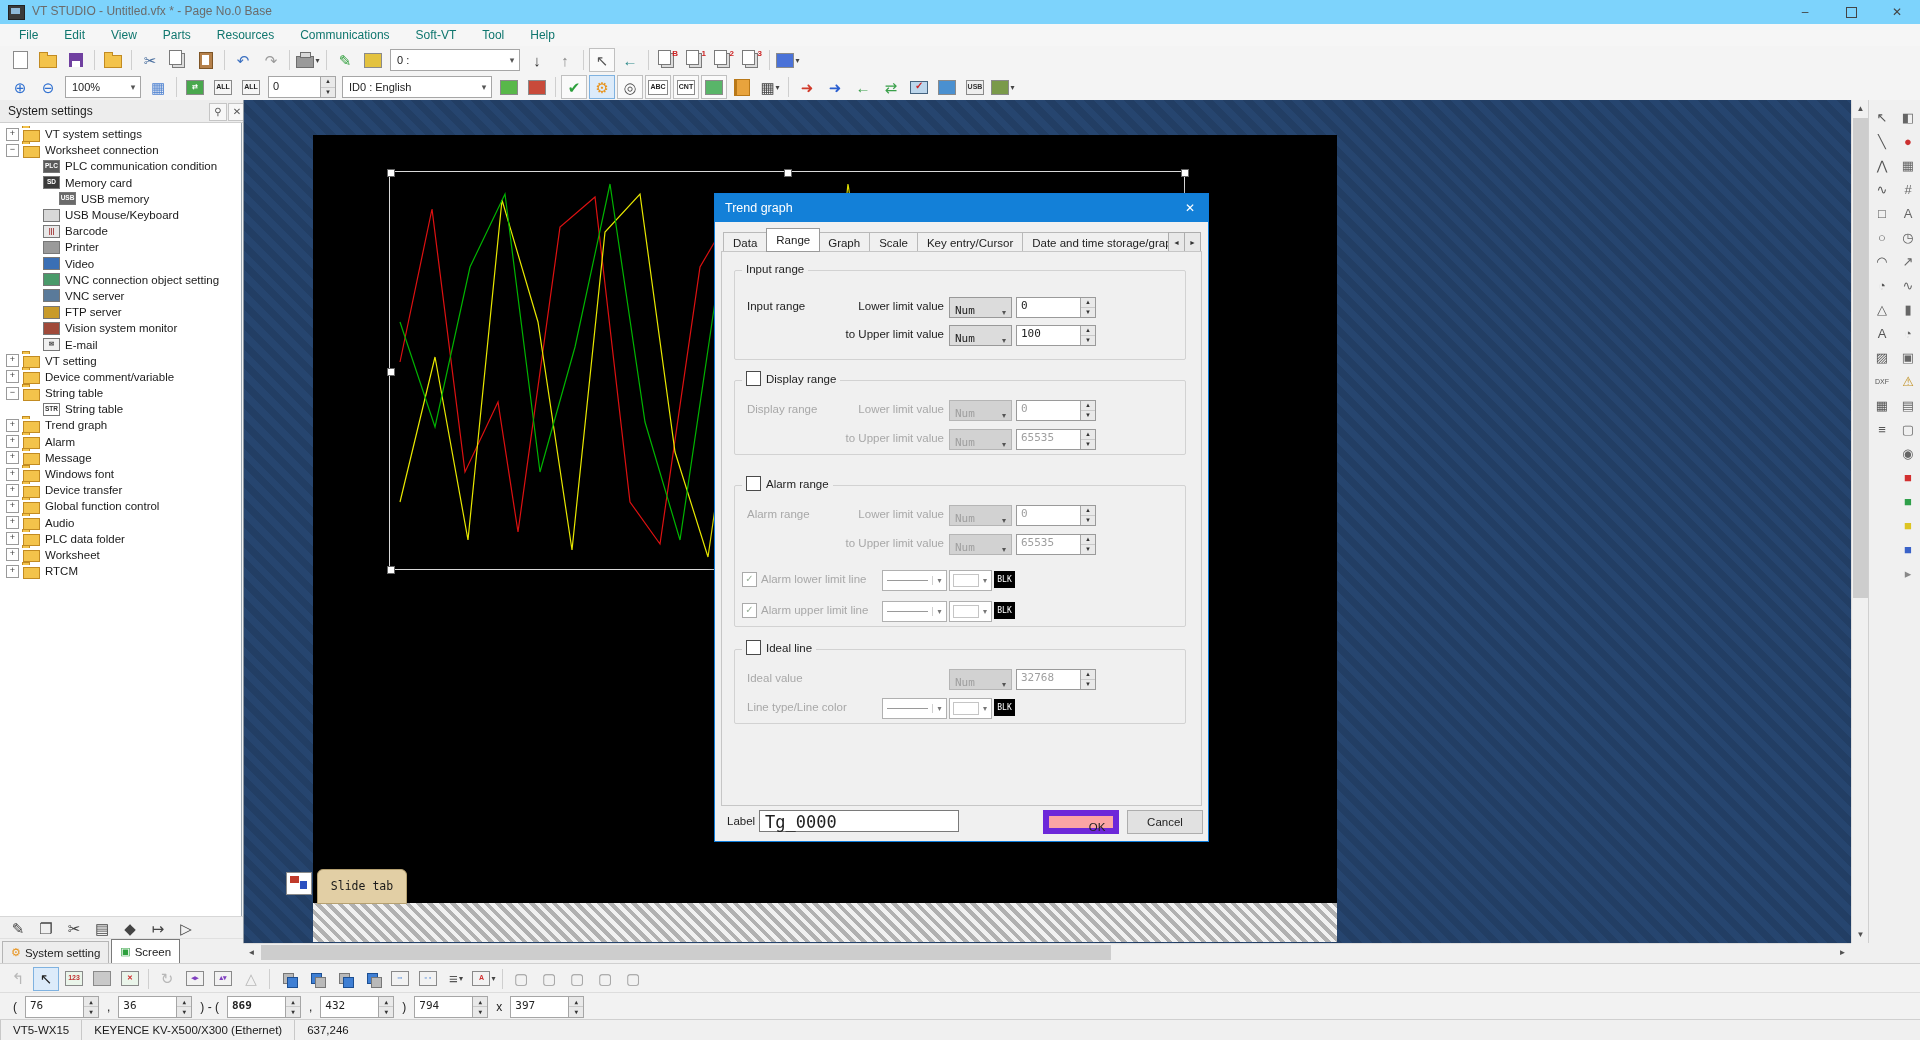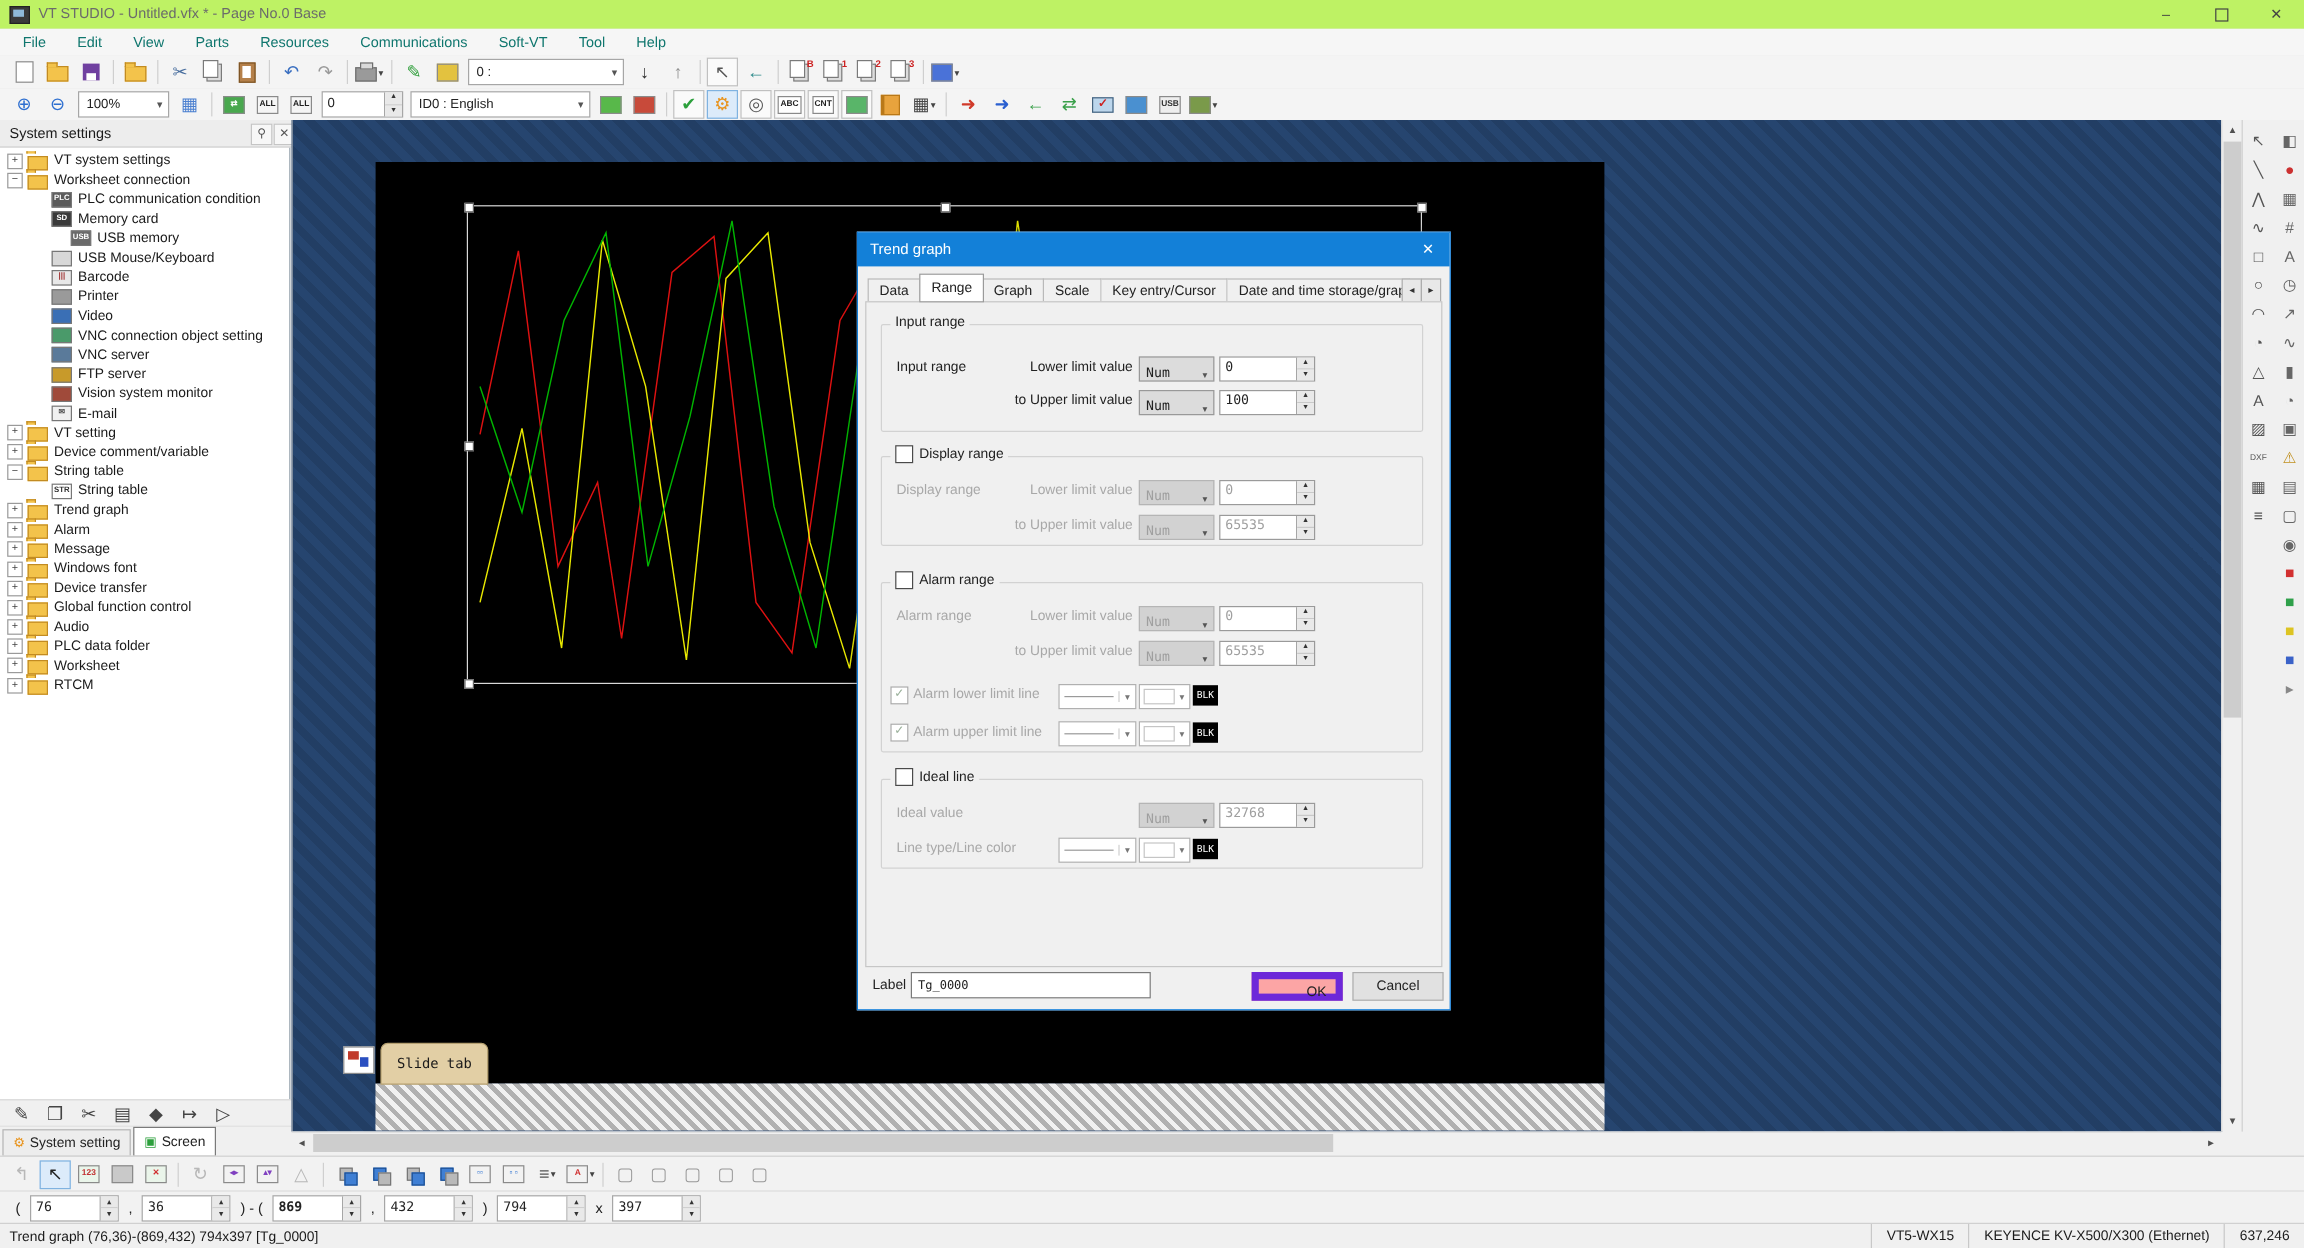--- a/index.html
+++ b/index.html
@@ -2,21 +2,21 @@
 <html><head>
 <meta charset="utf-8">
 <style>
   html,body{margin:0;padding:0;width:1920px;height:1040px;overflow:hidden;
     font-family:"Liberation Sans",sans-serif;background:#f0f0f0;}
   #root{position:relative;width:1920px;height:1040px;font-size:12px;color:#222;}
   .abs{position:absolute;}
   .mono{font-family:"DejaVu Sans Mono",monospace;}
 
   
-  #titlebar{left:0;top:0;width:1920px;height:24px;background:#bef264;border-bottom:1px solid #e2e2e2;}
+  #titlebar{left:0;top:0;width:1920px;height:24px;background:#7dd3fc;border-bottom:1px solid #e2e2e2;}
   #appicon{left:8px;top:5px;width:15px;height:13px;background:#3a3a3a;border:1px solid #222;}
   #appicon:after{content:"";position:absolute;left:2px;top:2px;width:9px;height:6px;background:#8fb9d8;}
   #apptitle{left:32px;top:4px;color:#6b6b6b;font-size:12px;}
   .winbtn{top:0;width:46px;height:24px;text-align:center;line-height:24px;color:#444;font-size:12px;}
   #btn-restore i{display:inline-block;width:9px;height:9px;border:1px solid #444;position:relative;top:2px;}
   
   #menubar{left:0;top:24px;width:1920px;height:22px;background:#f6f6f6;display:flex;align-items:center;padding-left:6px;border-bottom:1px solid #e8e8e8;}
   .menu-item{padding:0 13px;height:22px;line-height:22px;color:#0f766e;}
   
   .toolbar{display:flex;align-items:center;background:#f4f4f4;border-bottom:1px solid #dadada;padding-left:6px;}
@@ -143,21 +143,21 @@
   .lrow .llab{position:absolute;left:27px;top:3px;font-size:11.5px;}
   .lcombo{position:absolute;left:148px;top:0;width:63px;height:19px;background:#fff;border:1px solid #b0b0b0;display:flex;align-items:center;}
   .lcombo .line{flex:1;height:1px;background:#9a9a9a;margin:0 4px;}
   .lcombo .ca{width:13px;font-size:8px;color:#777;text-align:center;border-left:1px solid #cfcfcf;}
   .ccombo{position:absolute;left:215px;top:0;width:41px;height:19px;background:#fff;border:1px solid #b0b0b0;display:flex;align-items:center;}
   .ccombo .sw{flex:1;height:11px;border:1px solid #c5c5c5;margin-left:3px;background:#fff;}
   .ccombo .ca{width:12px;font-size:8px;color:#777;text-align:center;}
   .blk{position:absolute;left:260px;top:1px;width:21px;height:17px;background:#000;color:#fff;font-size:8px;text-align:center;line-height:17px;}
   #dlg-labelrow{left:6px;top:616px;width:481px;height:24px;}
   #dlg-labelrow .llab{position:absolute;left:6px;top:5px;font-size:11.5px;}
-  #dlg-label-input{position:absolute;left:38px;top:0;width:200px;height:22px;background:#fff;border:1px solid #7a7a7a;font-size:10px;line-height:22px;padding-left:5px;box-sizing:border-box;}
+  #dlg-label-input{position:absolute;left:38px;top:0;width:200px;height:22px;background:#fff;border:1px solid #7a7a7a;font-size:17px;line-height:22px;padding-left:5px;box-sizing:border-box;}
   .dbtn{position:absolute;top:616px;width:76px;height:24px;background:#e1e1e1;border:1px solid #adadad;text-align:center;line-height:22px;font-size:11.5px;box-sizing:border-box;}
   .dbtn.default{background:#fca5a5;border:6px solid #6d28d9;padding-left:32px;}
 </style>
 </head>
 <body>
 
 <div id="root">
 
   <div id="titlebar" class="abs">
     <div id="appicon" class="abs"></div>
@@ -855,21 +855,20 @@
       <span class="ctext">x</span>
       <div class="tb-spin mono" style="width: 72px;">
         <div class="v">397</div>
         <div class="ud">
           <span>▲</span>
           <span>▼</span>
         </div>
       </div>
     </div>
   <div id="statusbar" class="abs">
-    <div id="status-left">Trend graph (76,36)-(869,432) 794x397 [Tg_0000]</div>
     <div id="status-right" style="display:flex">
         <div class="status-seg">VT5-WX15</div>
         <div class="status-seg">KEYENCE KV-X500/X300 (Ethernet)</div>
         <div class="status-seg">637,246</div>
       </div>
   </div>
 
   <div id="dialog" class="abs">
     <div id="dlg-title" class="abs">Trend graph</div>
     <div id="dlg-close" class="abs">✕</div>

